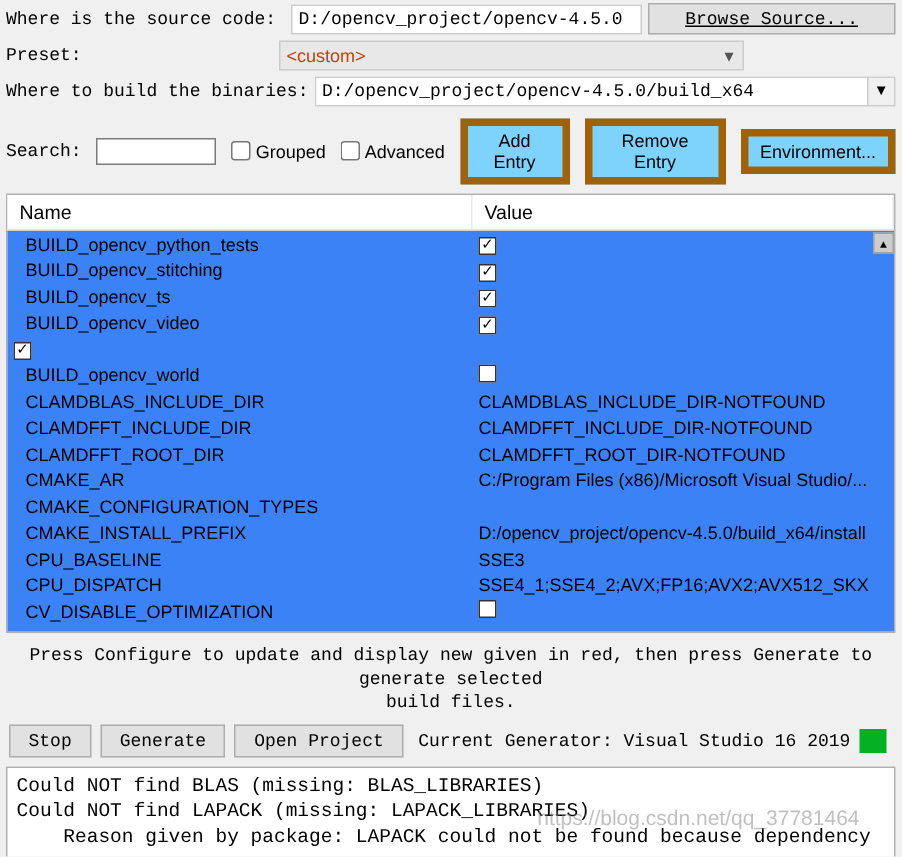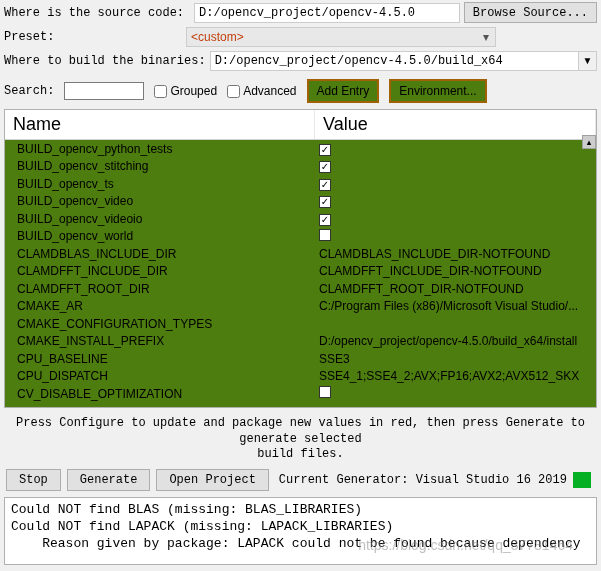--- a/index.html
+++ b/index.html
@@ -19,26 +19,27 @@
     background: #fff;
     border: 1px solid #ccc;
     padding: 2px 4px;
     font-family: "Courier New", monospace;
     font-size: 12px;
     height: 20px;
   }
   .btn {
     background: #e1e1e1;
     border: 1px solid #adadad;
-    padding: 2px 8px;
+    padding: 2px 24px;
     font-family: "Courier New", monospace;
     font-size: 12px;
     height: 21px;
     cursor: pointer;
     white-space: nowrap;
+    text-decoration: underline;
   }
   .preset-select {
     flex: 1;
     background: #e8e8e8;
     border: 1px solid #ccc;
     padding: 2px 4px;
     font-family: Liberation Sans, sans-serif;
     font-size: 12px;
     color: #c2410c;
     height: 20px;
@@ -54,28 +55,28 @@
   .build-combo {
     flex: 1;
     display: flex;
     border: 1px solid #ccc;
     background: #fff;
     height: 20px;
   }
   .build-combo input { flex:1; border:none; padding:2px 4px; font-family:"Courier New",monospace; font-size:12px; outline:none; }
   .build-combo .dd { width:18px; text-align:center; border-left:1px solid #ccc; background:#f0f0f0; cursor:pointer; font-size:10px; line-height:18px; }
   .search-input { width:80px; border:1px solid #7a7a7a; height:18px; padding:1px 3px; font-size:12px; }
-  .chk { display:flex; align-items:flex-end; gap:3px; font-size:12px; }
-  .toolbar-btn { background:#4d7c0f; border:2px solid #a16207; padding:3px 8px; font-size:12px; cursor:pointer; }
+  .chk { display:flex; align-items:flex-start; gap:3px; font-size:12px; }
+  .toolbar-btn { background:#7dd3fc; border:5px solid #a16207; padding:3px 8px; font-size:12px; cursor:pointer; }
   .table-wrap { margin:4px; border:1px solid #b0b0b0; background:#fff; position:relative; }
   .thead { display:flex; background:#fff; border-bottom:1px solid #d0d0d0; }
-  .th { padding:4px 8px; font-size:18px; border-right:1px solid #e8e8e8; }
+  .th { padding:4px 8px; font-size:13px; border-right:1px solid #e8e8e8; }
   .th.name { width:310px; }
   .th.value { flex:1; }
-  .tbody { height:267px; overflow:hidden; background:#4d7c0f; }
+  .tbody { height:267px; overflow:hidden; background:#3b82f6; }
   .trow { display:flex; height:17.5px; align-items:center; font-size:12px; }
   .td-name { width:310px; padding:0 12px; overflow:hidden; text-overflow:ellipsis; white-space:nowrap; }
   .td-value { flex:1; padding:0 4px; overflow:hidden; text-overflow:ellipsis; white-space:nowrap; }
   .cbox { width:12px; height:12px; border:1px solid #333; background:#fff; display:inline-flex; align-items:center; justify-content:center; font-size:10px; line-height:10px; }
   .scroll-handle { position:absolute; right:0; top:25px; width:14px; height:14px; background:#cdcdcd; border:1px solid #a0a0a0; font-size:9px; text-align:center; line-height:12px; }
   .hint { text-align:center; font-family:"Courier New",monospace; font-size:12px; padding:4px 6px; line-height:1.3; }
   .btn-row { display:flex; align-items:center; gap:6px; padding:2px 6px; }
   .btn2 { background:#e1e1e1; border:1px solid #adadad; padding:3px 12px; font-family:"Courier New",monospace; font-size:12px; cursor:pointer; }
   .gen-label { font-family:"Courier New",monospace; font-size:12px; margin-left:4px; }
   .progress-chunk { width:18px; height:16px; background:#06b025; display:inline-block; vertical-align:middle; }
@@ -111,20 +112,21 @@
   <input class="search-input" style="">
   <label class="chk">
     <input type="checkbox" style="">
     <span>Grouped</span>
   </label>
   <label class="chk">
     <input type="checkbox" style="">
     <span>Advanced</span>
   </label>
   <button class="toolbar-btn">Add Entry</button>
+  <button class="toolbar-btn">Remove Entry</button>
   <button class="toolbar-btn">Environment...</button>
 </div>
 
 <div class="table-wrap">
   <div class="thead">
     <div class="th name">Name</div>
     <div class="th value">Value</div>
   </div>
   <div class="tbody" id="tbody">
       <div class="trow">
@@ -137,21 +139,20 @@
       </div>
       <div class="trow">
         <div class="td-name">BUILD_opencv_ts</div>
         <div class="td-value"><span class="cbox">✓</span></div>
       </div>
       <div class="trow">
         <div class="td-name">BUILD_opencv_video</div>
         <div class="td-value"><span class="cbox">✓</span></div>
       </div>
       <div class="trow">
-        <div class="td-name">BUILD_opencv_videoio</div>
         <div class="td-value"><span class="cbox">✓</span></div>
       </div>
       <div class="trow">
         <div class="td-name">BUILD_opencv_world</div>
         <div class="td-value"><span class="cbox"></span></div>
       </div>
       <div class="trow">
         <div class="td-name">CLAMDBLAS_INCLUDE_DIR</div>
         <div class="td-value">CLAMDBLAS_INCLUDE_DIR-NOTFOUND</div>
       </div>
@@ -183,21 +184,21 @@
         <div class="td-value">SSE4_1;SSE4_2;AVX;FP16;AVX2;AVX512_SKX</div>
       </div>
       <div class="trow">
         <div class="td-name">CV_DISABLE_OPTIMIZATION</div>
         <div class="td-value"><span class="cbox"></span></div>
       </div>
     </div>
   <div class="scroll-handle">▴</div>
 </div>
 
-<div class="hint" id="hint" style="white-space: pre-line;">Press Configure to update and package new values in red, then press Generate to generate selected
+<div class="hint" id="hint" style="white-space: pre-line;">Press Configure to update and display new given in red, then press Generate to generate selected
 build files.</div>
 
 <div class="btn-row">
   <button class="btn2">Stop</button>
   <button class="btn2">Generate</button>
   <button class="btn2">Open Project</button>
   <span class="gen-label">Current Generator: Visual Studio 16 2019</span>
   <span class="progress-chunk"></span>
 </div>
 

